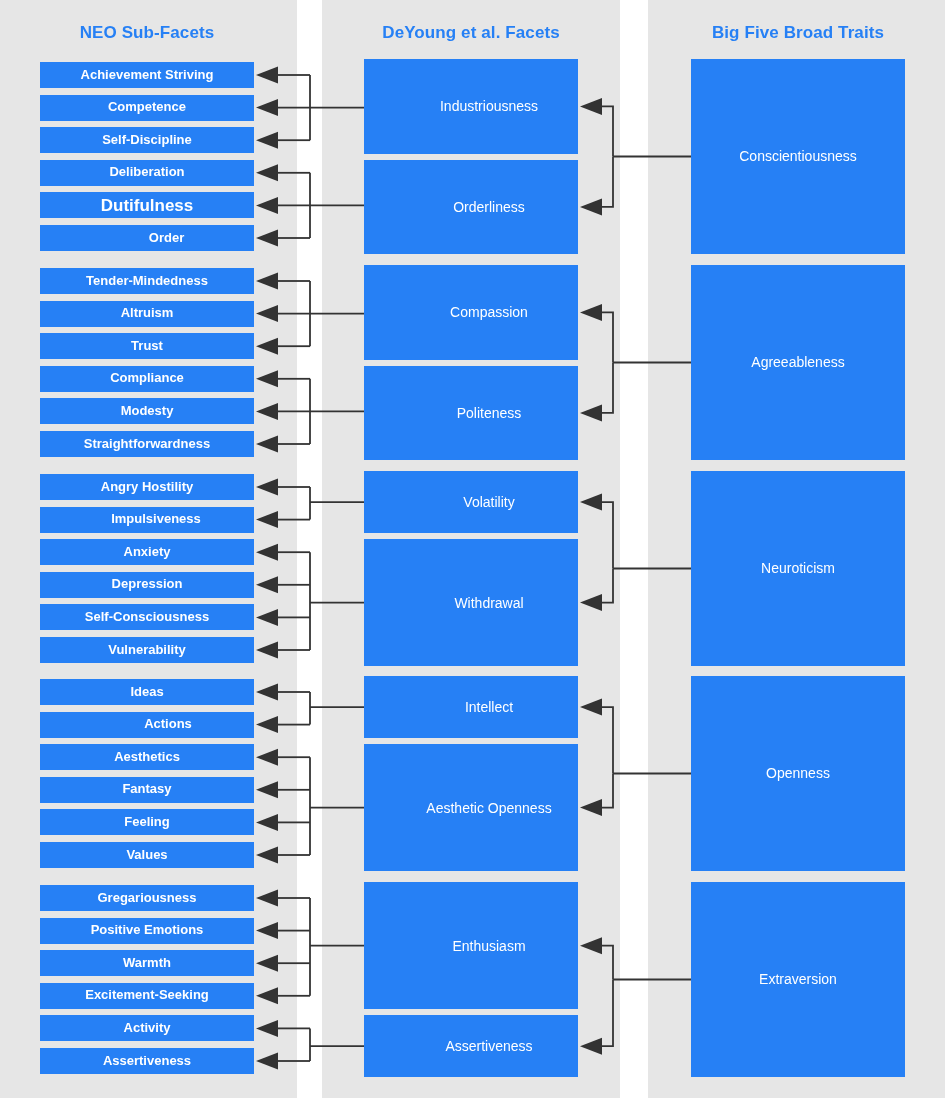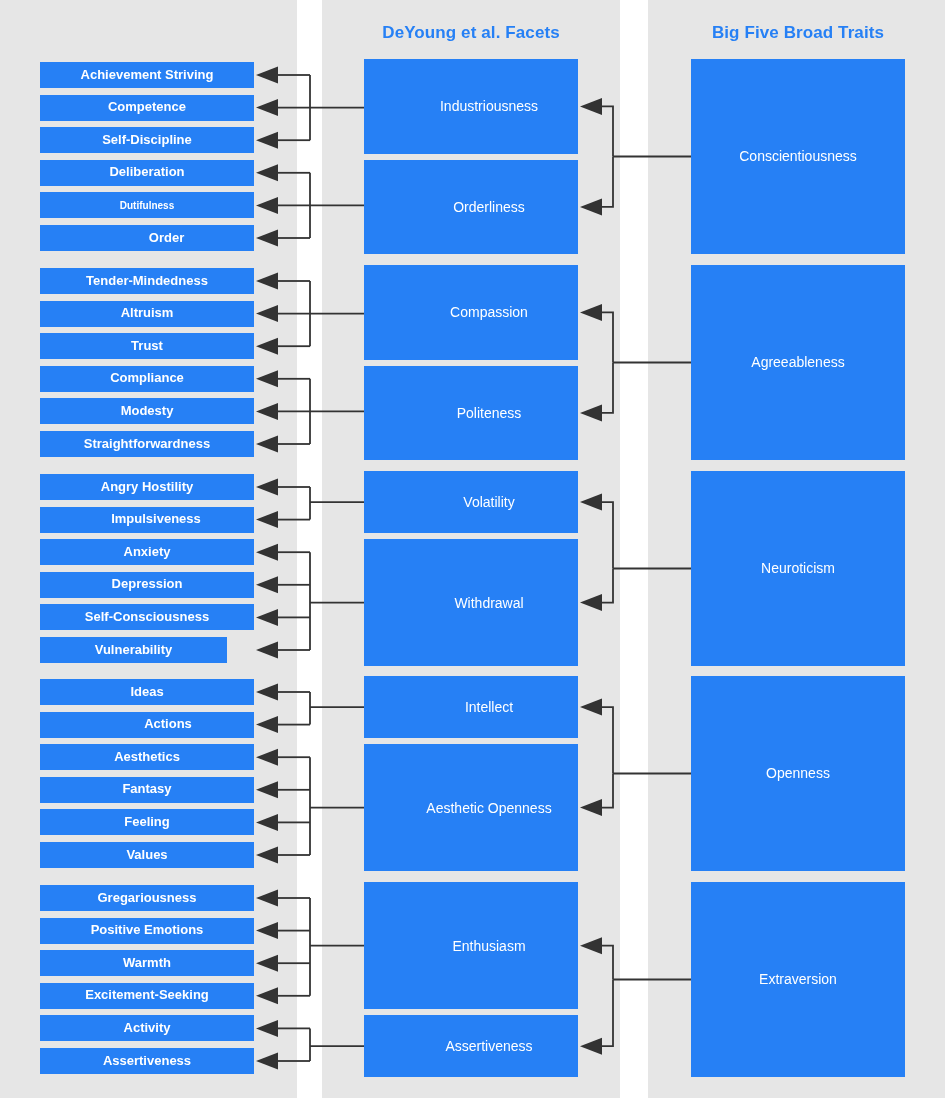--- a/index.html
+++ b/index.html
@@ -61,37 +61,38 @@
   #wires{position:absolute;left:0;top:0;width:945px;height:1098px;pointer-events:none;}
 </style>
 </head>
 <body>
 
 <div id="stage">
 
   <div class="gap-strip" id="gap-1"></div>
   <div class="gap-strip" id="gap-2"></div>
 
+  <div class="col-title" id="title-neo">NEO Sub-Facets</div>
   <div class="col-title" id="title-deyoung">DeYoung et al. Facets</div>
   <div class="col-title" id="title-bigfive">Big Five Broad Traits</div>
 
   <div id="nodes">
       <div class="node sub-facet" style="left: 40px; top: 62px; width: 214px; height: 26px; font-size: 13px; font-weight: bold;">
         <span>Achievement Striving</span>
       </div>
       <div class="node sub-facet" style="left: 40px; top: 94.6px; width: 214px; height: 26px; font-size: 13px; font-weight: bold;">
         <span>Competence</span>
       </div>
       <div class="node sub-facet" style="left: 40px; top: 127.2px; width: 214px; height: 26px; font-size: 13px; font-weight: bold;">
         <span>Self-Discipline</span>
       </div>
       <div class="node sub-facet" style="left: 40px; top: 159.8px; width: 214px; height: 26px; font-size: 13px; font-weight: bold;">
         <span>Deliberation</span>
       </div>
-      <div class="node sub-facet" style="left: 40px; top: 192.4px; width: 214px; height: 26px; font-size: 10px; font-weight: bold;">
+      <div class="node sub-facet" style="left: 40px; top: 192.4px; width: 214px; height: 26px; font-size: 17px; font-weight: bold;">
         <span>Dutifulness</span>
       </div>
       <div class="node sub-facet" style="left: 40px; top: 225px; width: 214px; height: 26px; font-size: 13px; font-weight: bold; padding-left: 39px;">
         <span>Order</span>
       </div>
       <div class="node facet" style="left: 364px; top: 59px; width: 214px; height: 94.8px; font-size: 14px;">
         <span>Industriousness</span>
       </div>
       <div class="node facet" style="left: 364px; top: 159.8px; width: 214px; height: 94.2px; font-size: 14px;">
         <span>Orderliness</span>
@@ -134,21 +135,21 @@
       </div>
       <div class="node sub-facet" style="left: 40px; top: 539.2px; width: 214px; height: 26px; font-size: 13px; font-weight: bold;">
         <span>Anxiety</span>
       </div>
       <div class="node sub-facet" style="left: 40px; top: 571.8px; width: 214px; height: 26px; font-size: 13px; font-weight: bold;">
         <span>Depression</span>
       </div>
       <div class="node sub-facet" style="left: 40px; top: 604.4px; width: 214px; height: 26px; font-size: 13px; font-weight: bold;">
         <span>Self-Consciousness</span>
       </div>
-      <div class="node sub-facet" style="left: 40px; top: 637px; width: 187px; height: 26px; font-size: 13px; font-weight: bold;">
+      <div class="node sub-facet" style="left: 40px; top: 637px; width: 214px; height: 26px; font-size: 13px; font-weight: bold;">
         <span>Vulnerability</span>
       </div>
       <div class="node facet" style="left: 364px; top: 471px; width: 214px; height: 62.2px; font-size: 14px;">
         <span>Volatility</span>
       </div>
       <div class="node facet" style="left: 364px; top: 539.2px; width: 214px; height: 126.8px; font-size: 14px;">
         <span>Withdrawal</span>
       </div>
       <div class="node trait" style="left: 691px; top: 471px; width: 214px; height: 195px; font-size: 14px;">
         <span>Neuroticism</span>

